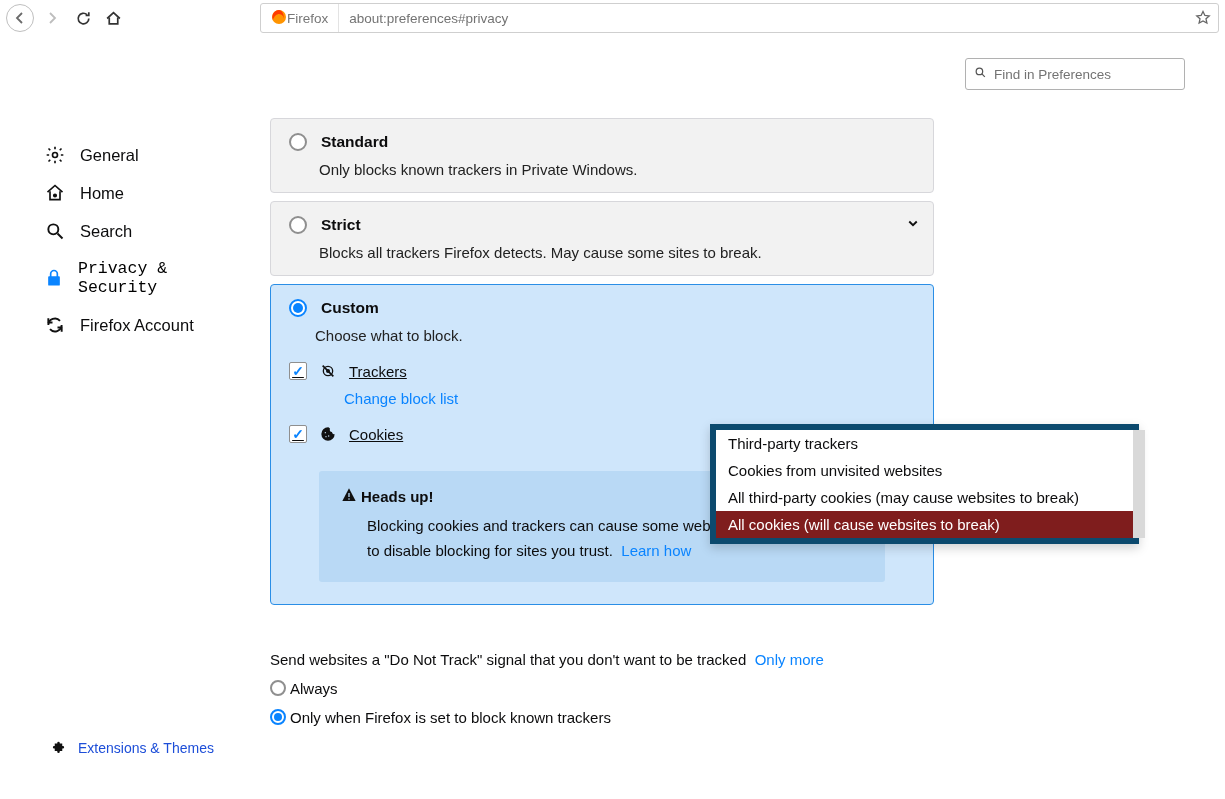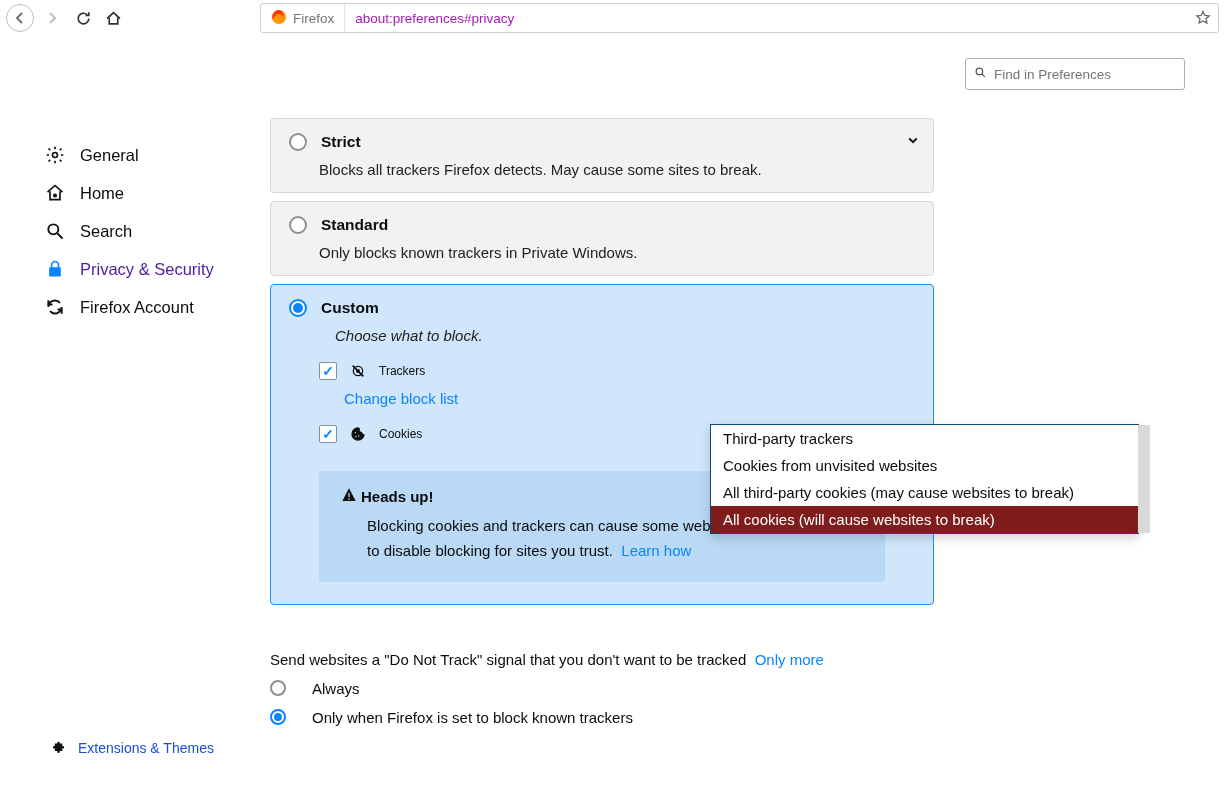--- a/index.html
+++ b/index.html
@@ -35,27 +35,27 @@
     margin-left:130px;
     height:30px;
     border:1px solid #cfcfcf;
     border-radius:3px;
     display:flex;
     align-items:center;
     background:#fff;
     overflow:hidden;
   }
   .url-identity {
-    display:flex; align-items:center; gap:6px;
+    display:flex; align-items:center; 
     padding:0 10px;
     height:100%;
     border-right:1px solid #e3e3e3;
   }
   .url-identity-text { color:#777; font-size:13.5px; }
-  .url-text { padding:0 10px; font-size:13.5px; color:#a21caf; flex:1; }
+  .url-text { padding:0 10px; font-size:13.5px; color:#737373; flex:1; }
   .star-btn { width:30px; display:flex; align-items:center; justify-content:center; color:#666; cursor:pointer; }
 
   
   .content {
     display:flex;
     height: calc(799px - 36px);
   }
   .sidebar {
     width:260px;
     padding:22px 0 16px 0;
@@ -63,21 +63,21 @@
     flex-direction:column;
   }
   .sidebar-list { flex:1; }
   .side-item {
     display:flex; align-items:center; gap:14px;
     padding:9px 20px 9px 44px;
     font-size:16.5px;
     color:#0c0c0d;
     cursor:pointer;
   }
-  .side-item.active { color:#4c1d95; }
+  .side-item.active { color:#000000;font-family:Liberation Mono, monospace; }
   .side-item .icon { width:22px; display:flex; justify-content:center; }
   .side-item .icon svg { stroke:#111; }
   .side-item.active .icon svg { stroke:#0a84ff; fill:#0a84ff; }
   .sidebar-footer { padding:0 0 20px 0; }
   .foot-item {
     display:flex; align-items:center; gap:12px;
     padding:7px 20px 7px 50px;
     font-size:14px; color:#1d4ed8; cursor:pointer;
   }
   .foot-item .fi-icon { width:16px; display:flex; justify-content:center; }
@@ -128,58 +128,58 @@
     border:1px solid #2a8ee6;
   }
 
   .checkbox {
     width:18px; height:18px; border:1px solid #8f8f8f; border-radius:2px; background:#fff;
     display:flex; align-items:center; justify-content:center; cursor:pointer; flex-shrink:0;
   }
   .checkbox.checked::after {
     content:"✓"; color:#0a84ff; font-size:14px; font-weight:bold; line-height:1;
   }
-  .row { display:flex; align-items:center; gap:12px; margin-top:18px; margin-left:30px; font-size:12px;}
+  .row { display:flex; align-items:center; gap:12px; margin-top:18px; font-size:15px;text-decoration:underline;}
   .tracker-icon, .cookie-icon { width:18px; display:flex; justify-content:center; }
   .link { color:#0a84ff; cursor:pointer; }
   .change-link { margin-left:55px; margin-top:10px; font-size:15px; }
 
   .heads-up {
     margin:28px 30px 8px 30px;
     background:#b9d9f5;
     border-radius:3px;
     padding:16px 22px 18px 22px;
   }
   .heads-up .hu-head { display:flex; align-items:center; gap:4px; font-weight:600; font-size:15px; margin-bottom:8px;}
   .heads-up .hu-body { font-size:15px; line-height:1.65; margin-left:26px;}
 
   
   .dropdown {
     position:absolute;
     left:450px; top:388px;
     width:429px;
     background:#fff;
-    border:1px solid #0c4a6e;
+    border:6px solid #0c4a6e;
     box-shadow:0 4px 10px rgba(0,0,0,0.18);
     font-size:15px;
     z-index:50;
   }
   .dd-item {
     padding:5px 12px;
     cursor:pointer;
   }
   .dd-item.highlight {
     background:#7f1d1d; color:#fff;
   }
   .dd-gutter {
     position:absolute; right:-12px; top:0; width:12px; height:100%; background:#d9d9d9;
   }
 
   .dnt-section { margin-top:46px; max-width:700px; font-size:15px; }
-  .dnt-section .dnt-row { display:flex; align-items:center; gap:26px; margin-top:12px; }
+  .dnt-section .dnt-row { display:flex; align-items:center; gap:4px; margin-top:12px; }
 </style>
 </head>
 <body>
 
 <div class="toolbar">
   <div class="nav-btn nav-circle">
     <svg width="16" height="16" viewBox="0 0 16 16" fill="none" stroke="currentColor" stroke-width="1.8">
         <path d="M10 3 L5 8 L10 13"></path>
       </svg>
   </div>
@@ -289,46 +289,46 @@
           <svg width="13" height="13" viewBox="0 0 24 24" fill="none" stroke="#555" stroke-width="2.3">
               <circle cx="10" cy="10" r="6"></circle>
               <path d="M15 15l5 5"></path>
             </svg>
         </span>
         <input type="text" placeholder="Find in Preferences" style="">
       </div>
     </div>
 
     <div class="option-card">
+      <div class="head">
+        <span class="radio"></span>
+        <span class="card-title">Standard</span>
+      </div>
+      <div class="card-desc">Only blocks known trackers in Private Windows.</div>
+    </div>
+
+    <div class="option-card">
       <span class="chevron">
         <svg width="12" height="12" viewBox="0 0 16 16" fill="none" stroke="#111" stroke-width="2.5">
             <path d="M3 6l5 5 5-5"></path>
           </svg>
       </span>
       <div class="head">
         <span class="radio"></span>
         <span class="card-title">Strict</span>
       </div>
       <div class="card-desc">Blocks all trackers Firefox detects. May cause some sites to break.</div>
     </div>
 
-    <div class="option-card">
-      <div class="head">
-        <span class="radio"></span>
-        <span class="card-title">Standard</span>
-      </div>
-      <div class="card-desc">Only blocks known trackers in Private Windows.</div>
-    </div>
-
     <div class="option-card selected">
       <div class="head">
         <span class="radio checked"></span>
         <span class="card-title">Custom</span>
       </div>
-      <div class="card-desc" style="margin-left:46px;font-style:italic;">Choose what to block.</div>
+      <div class="card-desc" style="margin-left:26px;">Choose what to block.</div>
 
       <div class="row">
         <span class="checkbox checked"></span>
         <span class="tracker-icon">
           <svg width="16" height="16" viewBox="0 0 24 24" fill="#111">
               <circle cx="12" cy="12" r="3"></circle>
               <circle cx="12" cy="12" r="7" fill="none" stroke="#111" stroke-width="2"></circle>
               <path d="M4 4 L20 20" stroke="#111" stroke-width="2.5"></path>
             </svg>
         </span>

